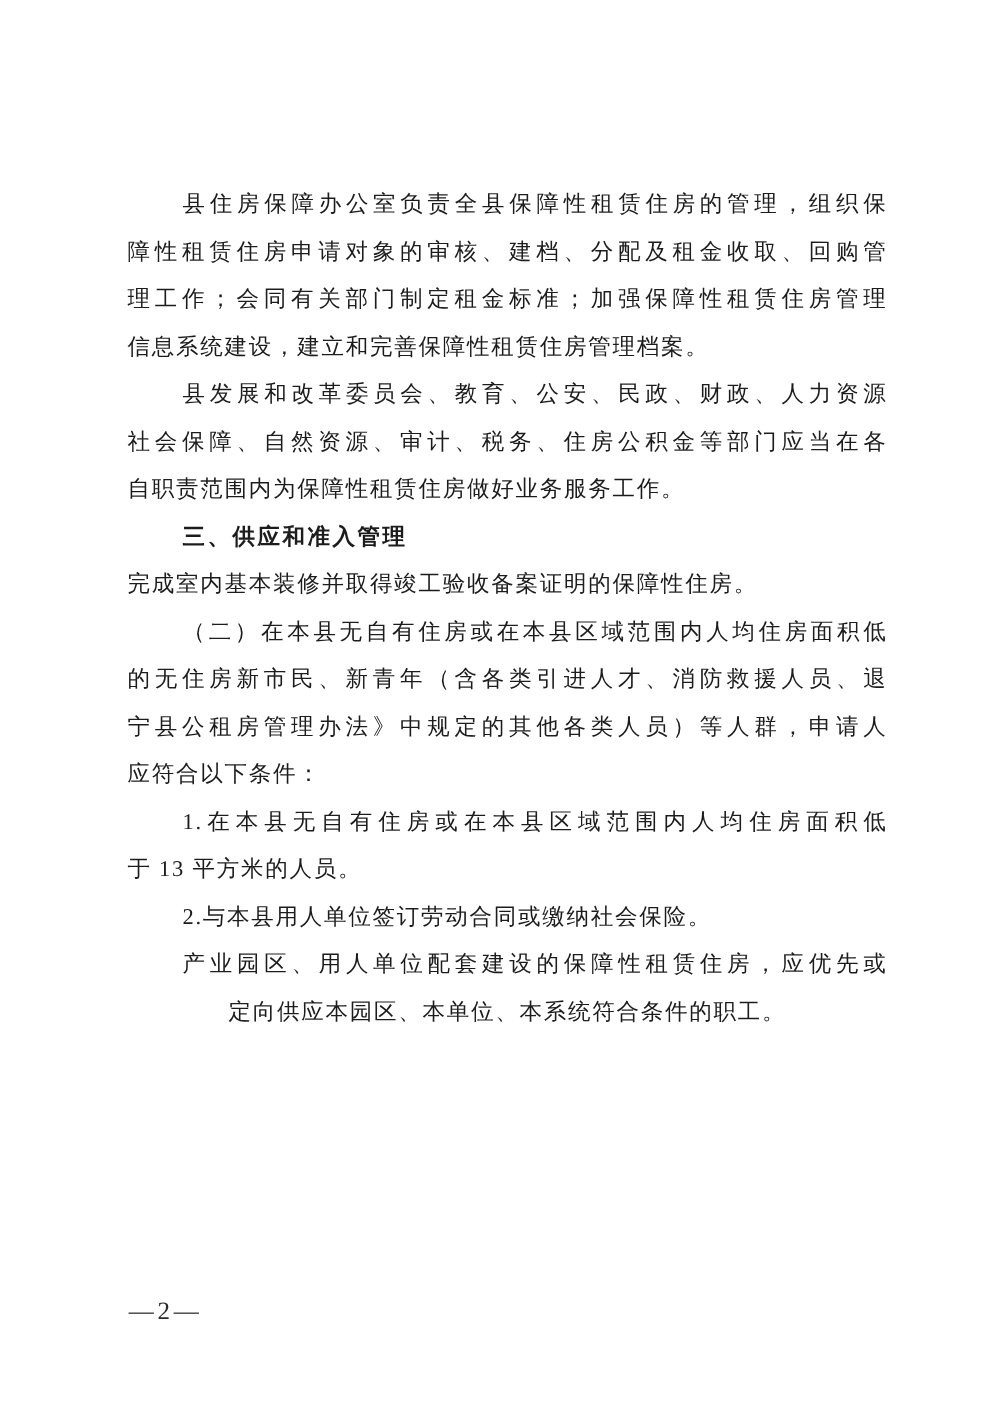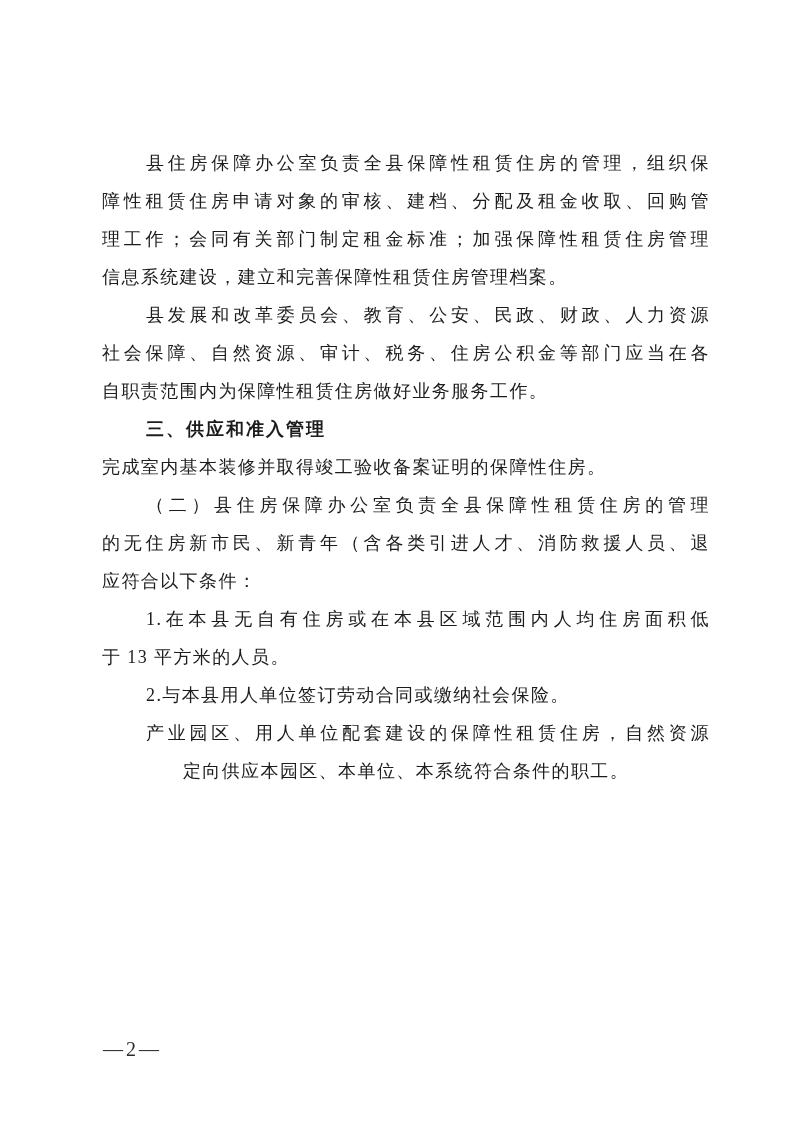--- a/index.html
+++ b/index.html
@@ -64,23 +64,24 @@
   <div class="doc-body">
       <div class="line stretch" style="padding-left: 44px;">县住房保障办公室负责全县保障性租赁住房的管理，组织保</div>
       <div class="line stretch" style="padding-left: 0px;">障性租赁住房申请对象的审核、建档、分配及租金收取、回购管</div>
       <div class="line stretch" style="padding-left: 0px;">理工作；会同有关部门制定租金标准；加强保障性租赁住房管理</div>
       <div class="line" style="padding-left: 0px;">信息系统建设，建立和完善保障性租赁住房管理档案。</div>
       <div class="line stretch" style="padding-left: 44px;">县发展和改革委员会、教育、公安、民政、财政、人力资源</div>
       <div class="line stretch" style="padding-left: 0px;">社会保障、自然资源、审计、税务、住房公积金等部门应当在各</div>
       <div class="line" style="padding-left: 0px;">自职责范围内为保障性租赁住房做好业务服务工作。</div>
       <div class="line heading" style="padding-left: 44px;">三、供应和准入管理</div>
       <div class="line" style="padding-left: 0px;">完成室内基本装修并取得竣工验收备案证明的保障性住房。</div>
-      <div class="line stretch" style="padding-left: 44px;">（二）县住房保障办公室负责全县保障性租赁住房的管理</div>
+      <div class="line stretch" style="padding-left: 44px;">（二）在本县无自有住房或在本县区域范围内人均住房面积低</div>
       <div class="line stretch" style="padding-left: 0px;">的无住房新市民、新青年（含各类引进人才、消防救援人员、退</div>
+      <div class="line stretch" style="padding-left: 0px;">宁县公租房管理办法》中规定的其他各类人员）等人群，申请人</div>
       <div class="line" style="padding-left: 0px;">应符合以下条件：</div>
       <div class="line stretch" style="padding-left: 44px;">1.在本县无自有住房或在本县区域范围内人均住房面积低</div>
       <div class="line" style="padding-left: 0px;">于 13 平方米的人员。</div>
       <div class="line" style="padding-left: 44px;">2.与本县用人单位签订劳动合同或缴纳社会保险。</div>
-      <div class="line stretch" style="padding-left: 44px;">产业园区、用人单位配套建设的保障性租赁住房，自然资源</div>
+      <div class="line stretch" style="padding-left: 44px;">产业园区、用人单位配套建设的保障性租赁住房，应优先或</div>
       <div class="line" style="padding-left: 0px; text-align: center;">定向供应本园区、本单位、本系统符合条件的职工。</div>
     </div>
   <div class="page-number">—2—</div>
 </div>
 
 </body></html>

